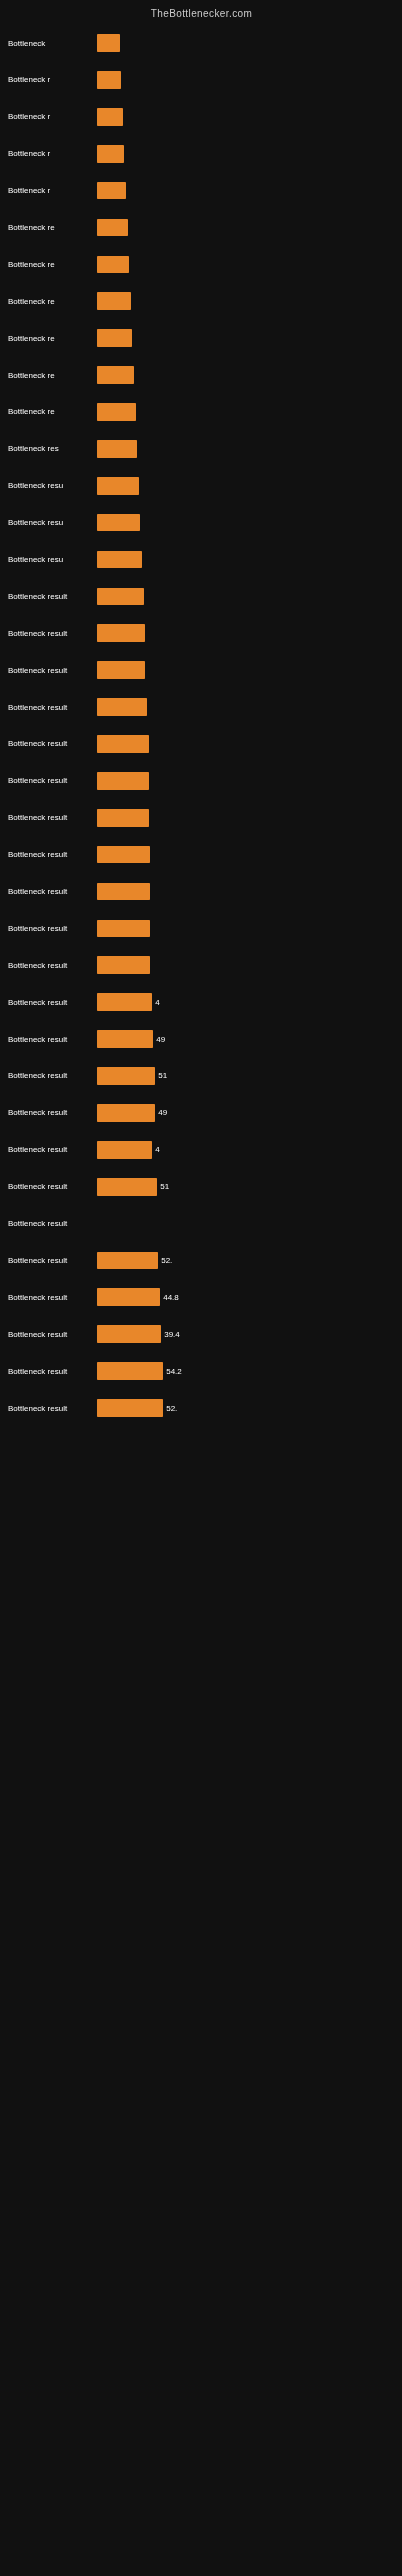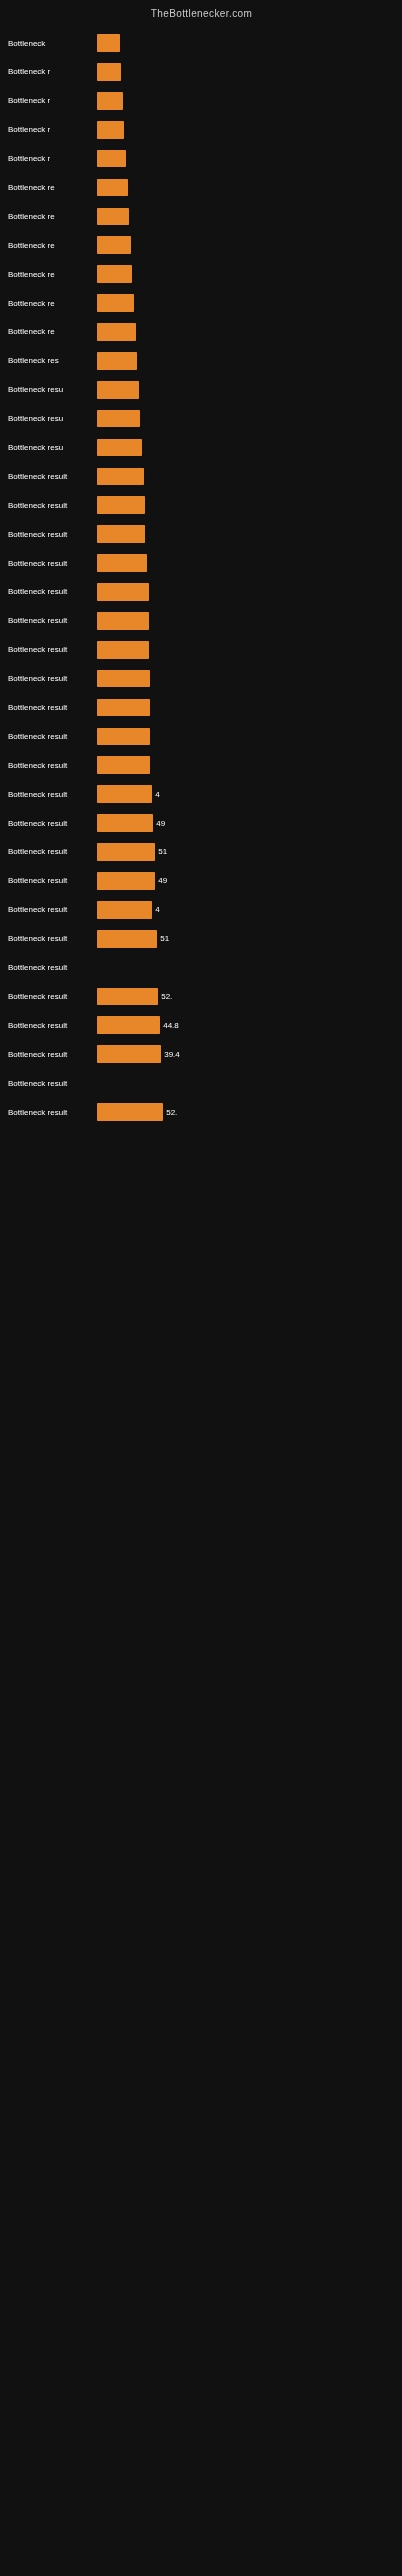--- a/index.html
+++ b/index.html
@@ -14,21 +14,21 @@
       text-align: center;
       padding: 8px 0 4.8px 0;
       color: #ccc;
       font-size: 10px;
       letter-spacing: 0.4px;
     }
     .chart-area {
       padding: 8px 32px 8px 8px;
       display: flex;
       flex-direction: column;
-      gap: 0px;
+      gap: 8px;
     }
     .row {
       display: flex;
       align-items: center;
       margin-bottom: 6.4px;
       min-height: 22.5px;
     }
     .bar-label {
       color: #fff;
       font-size: 8px;
@@ -282,20 +282,24 @@
     </div>
     <div class="row">
       <div class="bar-label">Bottleneck result</div>
       <div class="bar-container">
         <div class="bar" style="width: 64px;"></div>
         <div class="bar-value">39.4</div>
       </div>
     </div>
     <div class="row">
       <div class="bar-label">Bottleneck result</div>
+      <div class="bar-container">
+        <div class="bar" style="width: 66px;"></div>
+        <div class="bar-value">54.2</div>
+      </div>
     </div>
     <div class="row">
       <div class="bar-label">Bottleneck result</div>
       <div class="bar-container">
         <div class="bar" style="width: 66px;"></div>
         <div class="bar-value">52.</div>
       </div>
     </div>
   </div>
 

